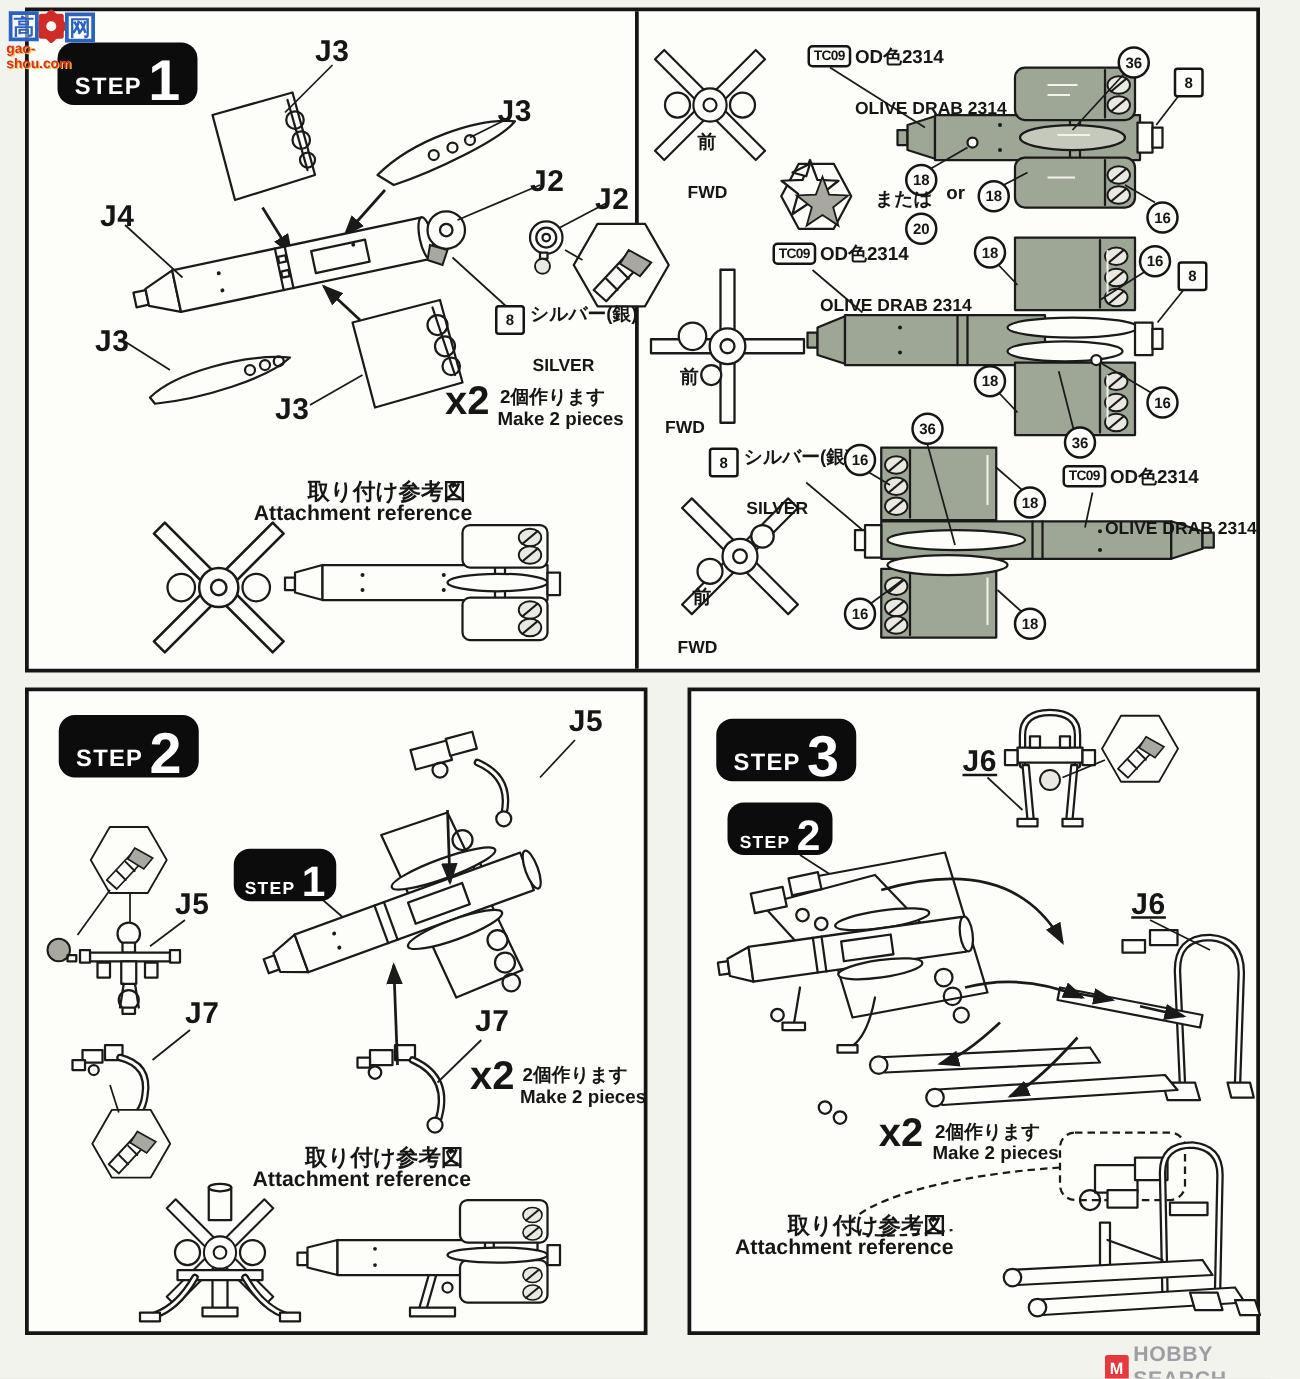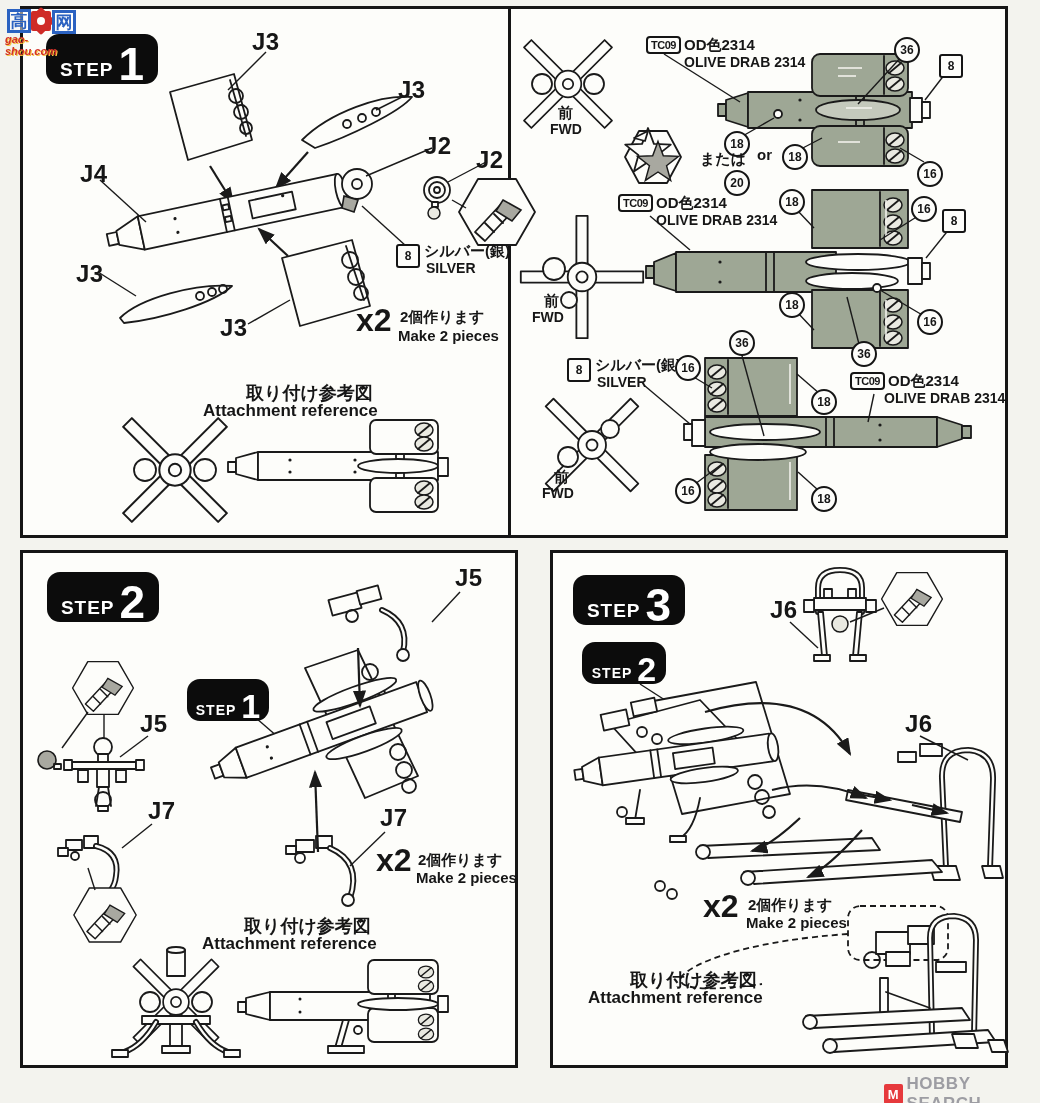--- a/index.html
+++ b/index.html
@@ -4,45 +4,45 @@
 <style>
   html,body{margin:0;padding:0;background:#e8e8e4;}
   .page{position:relative;width:1040px;height:1103px;background:#f3f3ee;
         font-family:"Liberation Sans", sans-serif;color:#161616;overflow:hidden;}
   .panel{position:absolute;background:#fdfdfa;border:3px solid #151515;box-sizing:border-box;z-index:0;}
   .vdiv{position:absolute;width:3px;background:#151515;z-index:0;}
   #art{position:absolute;left:0;top:0;z-index:1;pointer-events:none;}
   .labels{position:absolute;inset:0;z-index:2;pointer-events:none;}
   .lbl{position:absolute;white-space:nowrap;}
   .jl{font-size:24px;font-weight:800;letter-spacing:0.5px;}
-  .jl.u{}
+  .jl.u{text-decoration:underline;}
   .co{position:absolute;display:flex;align-items:center;justify-content:center;
       background:#fdfdfa;border:2px solid #151515;font-weight:700;font-size:12px;}
   .co.c{width:22px;height:22px;border-radius:50%;}
   .co.b{width:20px;height:20px;border-radius:3px;}
   .pcode{position:absolute;border:2px solid #151515;border-radius:4px;background:#fdfdfa;
          font-size:11px;font-weight:800;padding:1px 3px;letter-spacing:-0.5px;}
   .jp15{font-size:15px;font-weight:600;}
-  .en14{font-size:14px;font-weight:700;}
+  .en14{font-size:14px;font-weight:700;margin-top:24px;}
   .x2{font-size:32px;font-weight:800;line-height:1;}
   .mk{font-size:15px;font-weight:600;}
   .atj{font-size:18px;font-weight:800;margin-left:20px;}
   .ate{font-size:17px;font-weight:800;}
   .badge{position:absolute;background:#0c0c0c;border-radius:13px;color:#fff;
          display:flex;align-items:flex-end;justify-content:center;gap:5px;box-sizing:border-box;}
   .badge .w{font-size:19px;font-weight:700;letter-spacing:1px;line-height:1.5;}
   .badge .n{font-size:46px;font-weight:800;line-height:0.85;}
   .badge.sm .w{font-size:14px;line-height:1.5;}
   .badge.sm .n{font-size:34px;line-height:0.85;}
   .wm{position:absolute;z-index:3;}
   .wmbox{position:absolute;width:24px;height:24px;border:3px solid #2b62c1;color:#2b62c1;
          font-size:17px;font-weight:800;display:flex;align-items:center;justify-content:center;
          background:rgba(255,255,255,0.5);box-sizing:border-box;}
   .wmtxt{position:absolute;font-size:11px;font-weight:800;color:#d23128;
-         text-shadow:1px 1px 0 #f7c23c;font-style:italic;}
+         text-shadow:1px 1px 0 #f7c23c;}
   .footer-line{position:absolute;font-size:13px;font-weight:600;color:#222;z-index:2;}
   .footer-line span{margin-right:14px;}
   .hslogo{position:absolute;display:flex;align-items:center;gap:4px;z-index:2;}
   .hslogo .mark{width:20px;height:20px;background:#e6393c;border-radius:2px;
         display:flex;align-items:center;justify-content:center;color:#fff;font-size:13px;font-weight:800;}
   .hslogo .txt{font-size:17px;font-weight:800;color:#9d9da3;letter-spacing:0.5px;}
   
   .s{fill:none;stroke:#1a1a1a;stroke-width:1.8;stroke-linecap:round;stroke-linejoin:round;}
   .sf{fill:#fdfdfa;stroke:#1a1a1a;stroke-width:1.8;stroke-linejoin:round;}
   .lf{fill:#e9e9e1;stroke:#1a1a1a;stroke-width:1.5;}

